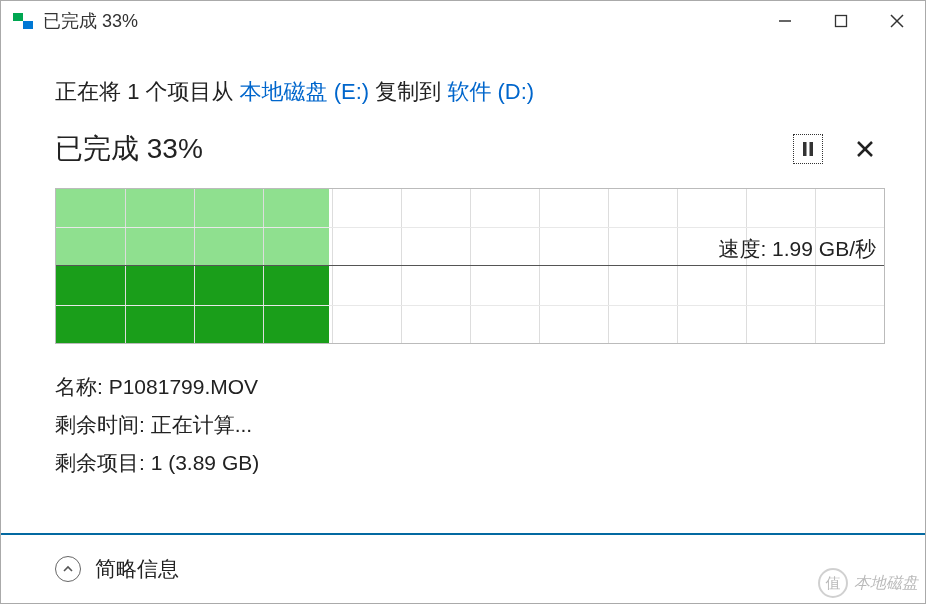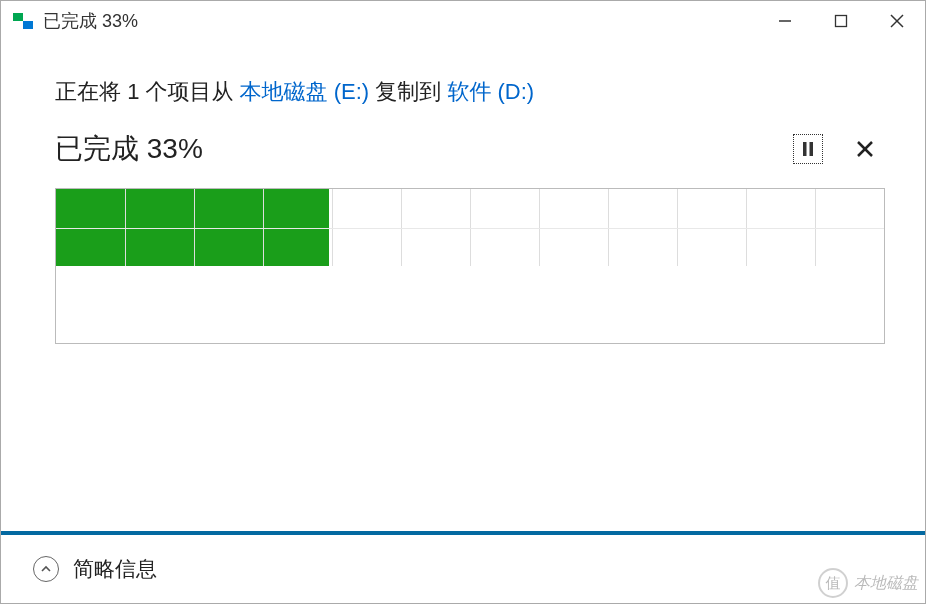--- a/index.html
+++ b/index.html
@@ -142,22 +142,22 @@
       font-size: 21px;
       color: #222;
       z-index: 5;
     }
     .details {
       font-size: 21px;
       color: #222;
       line-height: 1.8;
     }
     .footer {
-      border-top: 4px solid #0369a1;
-      padding: 20px 32px;
+      border-top: 2px solid #0369a1;
+      padding: 20px 54px;
       display: flex;
       align-items: center;
     }
     .collapse-btn {
       width: 26px;
       height: 26px;
       border: 1.5px solid #666;
       border-radius: 50%;
       display: flex;
       align-items: center;
@@ -237,37 +237,58 @@
       </div>
       <div class="cancel-btn">
         <svg width="18" height="18">
             <line x1="2" y1="2" x2="16" y2="16" stroke="#222" stroke-width="2.5"></line>
             <line x1="16" y1="2" x2="2" y2="16" stroke="#222" stroke-width="2.5"></line>
           </svg>
       </div>
     </div>
 
     <div class="chart-wrap" id="chart">
+        <div class="chart-half chart-top">
+          <div class="fill-top" style="width: 33%;"></div>
+          <div class="grid-v" style="left: 8.33333%;"></div>
+          <div class="grid-v" style="left: 16.6667%;"></div>
+          <div class="grid-v" style="left: 25%;"></div>
+          <div class="grid-v" style="left: 33.3333%;"></div>
+          <div class="grid-v" style="left: 41.6667%;"></div>
+          <div class="grid-v" style="left: 50%;"></div>
+          <div class="grid-v" style="left: 58.3333%;"></div>
+          <div class="grid-v" style="left: 66.6667%;"></div>
+          <div class="grid-v" style="left: 75%;"></div>
+          <div class="grid-v" style="left: 83.3333%;"></div>
+          <div class="grid-v" style="left: 91.6667%;"></div>
+          <div class="grid-h" style="top: 50%;"></div>
+          <div class="speed-label">速度: 1.99 GB/秒</div>
+        </div>
         <div class="chart-half">
           <div class="fill-bot" style="width: 33%;"></div>
           <div class="grid-v" style="left: 8.33333%;"></div>
           <div class="grid-v" style="left: 16.6667%;"></div>
           <div class="grid-v" style="left: 25%;"></div>
           <div class="grid-v" style="left: 33.3333%;"></div>
           <div class="grid-v" style="left: 41.6667%;"></div>
           <div class="grid-v" style="left: 50%;"></div>
           <div class="grid-v" style="left: 58.3333%;"></div>
           <div class="grid-v" style="left: 66.6667%;"></div>
           <div class="grid-v" style="left: 75%;"></div>
           <div class="grid-v" style="left: 83.3333%;"></div>
           <div class="grid-v" style="left: 91.6667%;"></div>
           <div class="grid-h" style="top: 50%;"></div>
         </div>
       </div>
 
+    <div class="details">
+      <div><span>名称: </span><span>P1081799.MOV</span></div>
+      <div><span>剩余时间: </span><span>正在计算...</span></div>
+      <div><span>剩余项目: </span><span>1 (3.89 GB)</span></div>
+    </div>
   </div>
 
   <div class="footer">
     <div class="collapse-btn">
       <svg width="12" height="12">
         <polyline points="2,8 6,4 10,8" fill="none" stroke="#555" stroke-width="1.6"></polyline>
       </svg>
     </div>
     <div class="brief-link">简略信息</div>
   </div>

